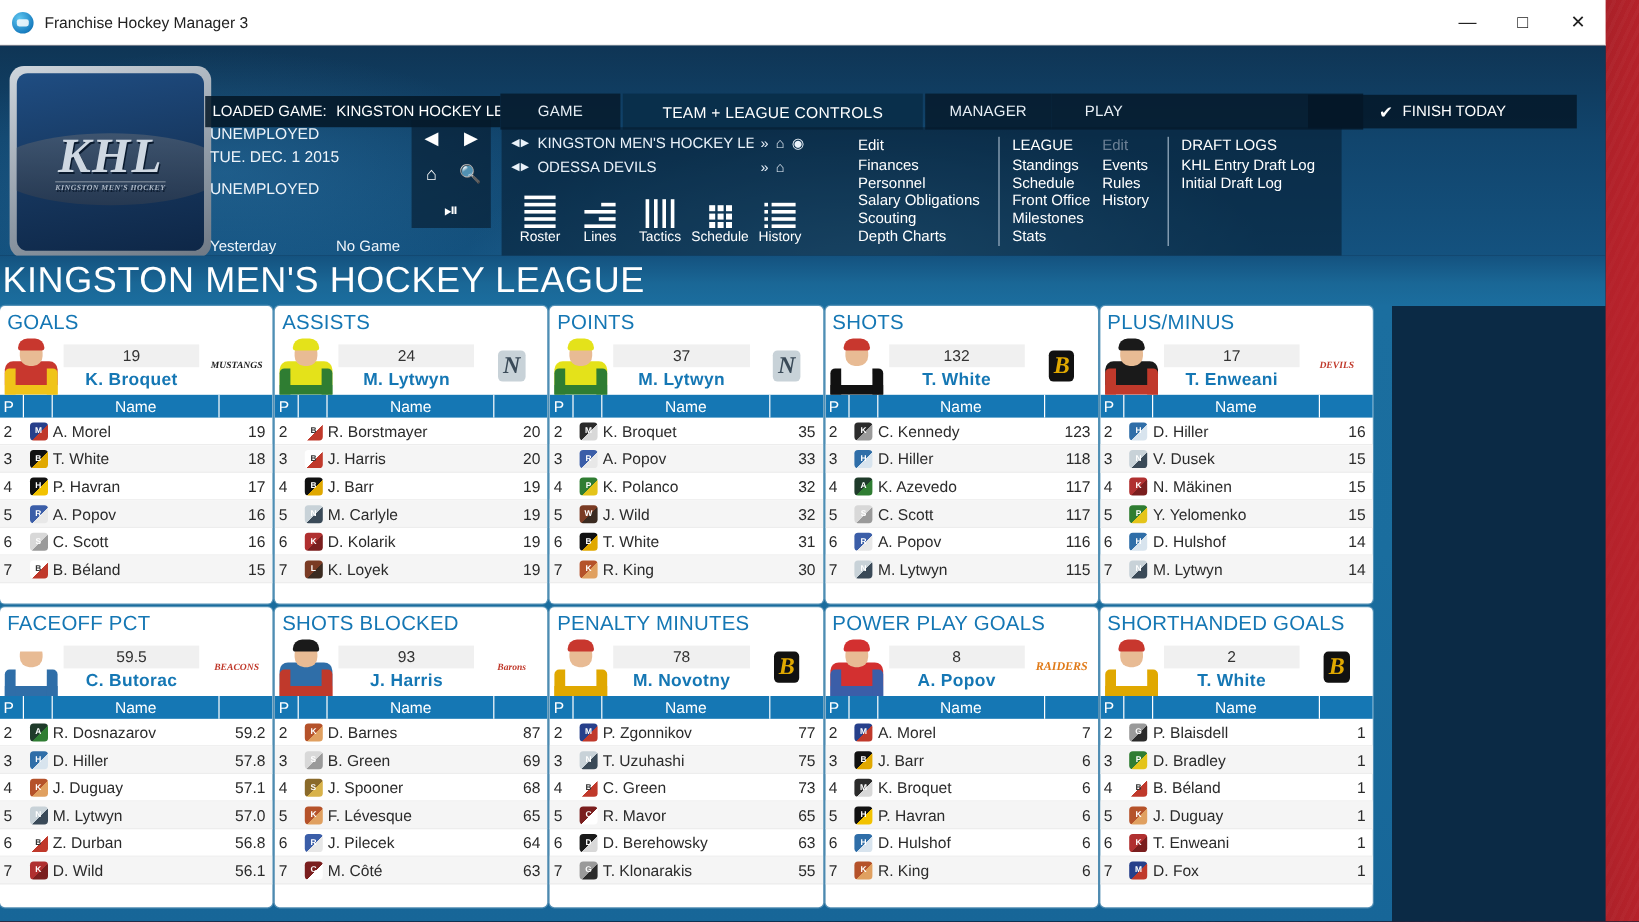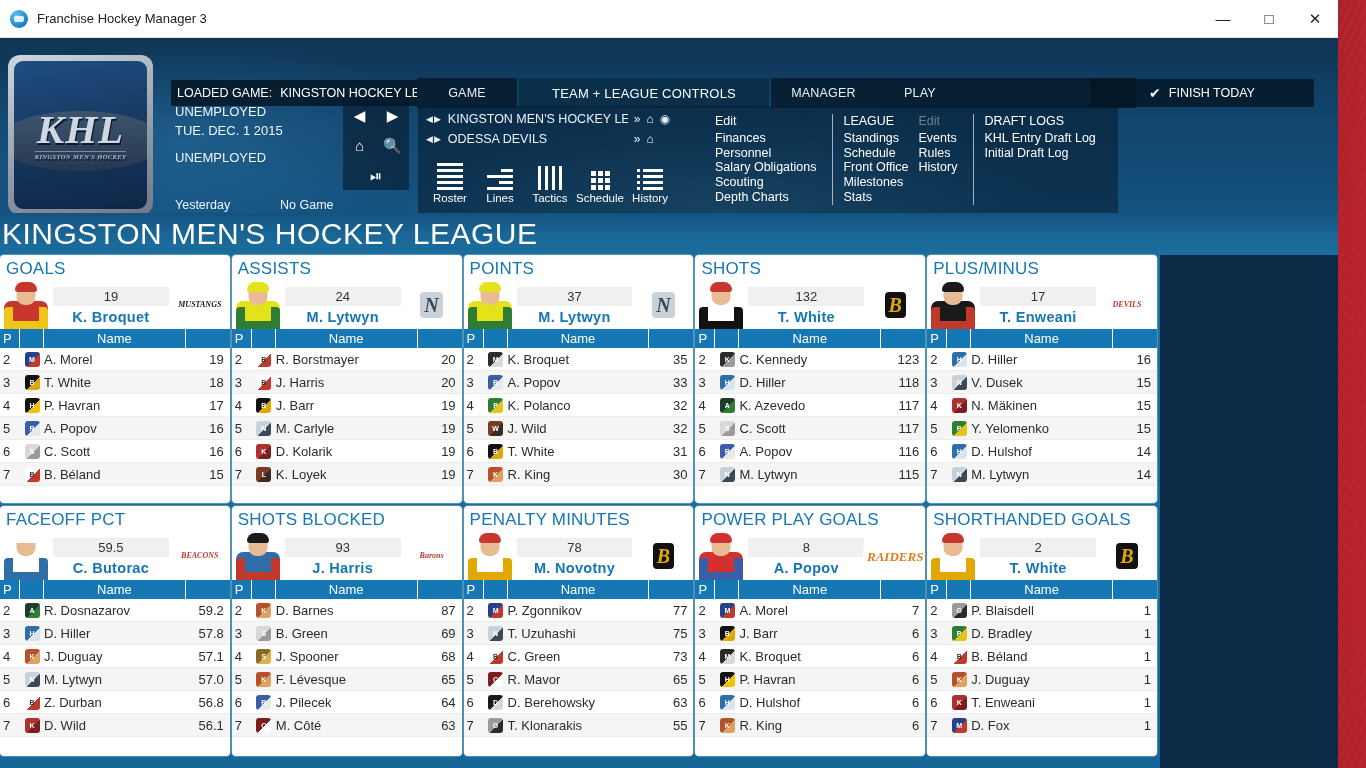--- a/index.html
+++ b/index.html
@@ -59,21 +59,21 @@
   .header{
     position:absolute; left:0; top:0; width:1338px; height:175px;
     background:
       radial-gradient(ellipse 480px 180px at 54% 105%, rgba(90,175,225,.38), transparent 70%),
       radial-gradient(ellipse 360px 140px at 14% 60%, rgba(60,140,195,.30), transparent 72%),
       linear-gradient(180deg,#0f3555 0%,#11456d 45%,#14527f 100%);
   }
 
   
   .logo-box{
-    position:absolute; left:8px; top:17px; width:145px; height:160px;
+    position:absolute; left:8px; top:17px; width:168px; height:160px;
     border-radius:12px; padding:6px;
     background:linear-gradient(160deg,#cfd6dd,#8f9aa6 60%,#6f7985);
   }
   .logo-inner{
     width:100%;height:100%;border-radius:9px;
     background:linear-gradient(170deg,#1f4d82 0%, #16365d 55%, #0e2747 100%);
     position:relative; overflow:hidden;
     display:flex;align-items:center;justify-content:center;flex-direction:column;
   }
   .logo-puck{
@@ -185,21 +185,21 @@
     background:linear-gradient(180deg,#14527f 0%, #1a6796 55%, #1b6e9f 100%);
     color:#fff; font-size:30px; letter-spacing:.5px;
     display:flex; align-items:center; padding-left:2px;
   }
 
   
   .grid{
     position:absolute; left:0; top:217px; width:1160px; height:513px;
     background:linear-gradient(180deg,#1b6e9f 0%, #1a6d9e 40%, #176698 100%);
     display:grid; grid-template-columns:repeat(5,1fr);
-    grid-template-rows:248px 250px; gap:3px 2px; padding:0 3px 0 0;
+    grid-template-rows:248px 250px; gap:3px 2px; padding:0 16px 0 0;
   }
   .card{
     background:#fff; border-radius:4px; overflow:hidden;
     display:flex; flex-direction:column; position:relative;
     box-shadow:0 0 0 1px rgba(255,255,255,.25);
   }
   .card-title{
     font-size:17px; color:#1577b4; padding:4px 0 2px 6px; letter-spacing:.2px;
     white-space:nowrap;
   }
@@ -1087,21 +1087,21 @@
         <div class="pl-arm-l" style="background:#3b5ea8"></div>
         <div class="pl-arm-r" style="background:#3b5ea8"></div>
         <div class="pl-head"></div>
         <div class="pl-hair" style="background:#d33030"></div>
       </div>
       <div class="leader-mid">
         <div class="leader-val">8</div>
         <div class="leader-name">A. Popov</div>
       </div>
       <div class="team-logo">
-        <span style="display:inline-block;padding:3px 4px;border-radius:4px;background:#ffffff;color:#e07b1a;font-size:13px;font-family:'Liberation Serif',serif;font-style:italic;">RAIDERS</span>
+        <span style="display:inline-block;padding:3px 4px;border-radius:4px;background:#ffffff;color:#e07b1a;font-size:10px;font-family:'Liberation Serif',serif;font-style:italic;">RAIDERS</span>
       </div>
     </div>
     <div class="thead">
       <div class="th-p">P</div>
       <div class="th-ic"></div>
       <div class="th-nm">Name</div>
       <div class="th-v"></div>
     </div>
     <div class="rows">
               <div class="row">

